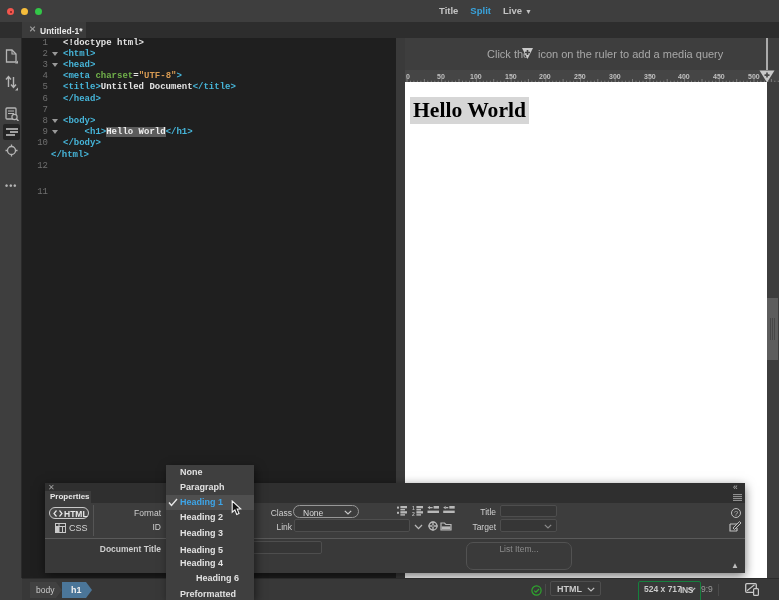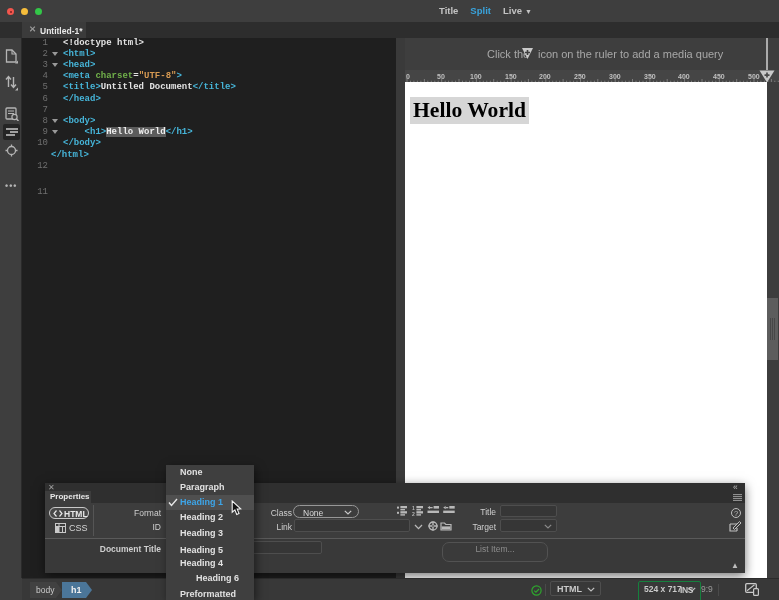--- a/index.html
+++ b/index.html
@@ -338,21 +338,21 @@
     <div class="pinput" style="left:455px;top:22px;width:57px;height:12px;"></div>
     <div class="plabel" style="left:411px;top:39px;width:40px;">Target</div>
     <div class="pinput" style="left:455px;top:36px;width:57px;height:13px;">
       <svg style="position:absolute;right:4px;top:4px;" width="8" height="5" viewBox="0 0 8 5">
         <path d="M0.8 0.8 L4 4 L7.2 0.8" fill="none" stroke="#8a8a8a" stroke-width="1.2"></path>
       </svg>
     </div>
     <div style="position:absolute;left:0px;top:55px;width:700px;height:35px;background:#393939;border-top:1px solid #5a5a5a;"></div>
     <div class="plabel" style="left:31px;top:61px;width:85px;font-weight:bold;">Document Title</div>
     <div class="pinput" style="left:121px;top:58px;width:156px;height:13px;"></div>
-    <div style="position:absolute;left:397px;top:59px;width:106px;height:20px;border:1px solid #525252;border-radius:7px;background:#3a3a3a;color:#8d8d8d;font-size:8.5px;text-align:center;line-height:12px;">List Item...</div>
+    <div style="position:absolute;left:421px;top:59px;width:106px;height:28px;border:1px solid #525252;border-radius:7px;background:#3a3a3a;color:#8d8d8d;font-size:8.5px;text-align:center;line-height:12px;">List Item...</div>
     <div style="position:absolute;left:688px;top:-1px;color:#bdbdbd;font-size:8.5px;">«</div>
     <svg style="position:absolute;left:688px;top:11px;" width="9" height="7" viewBox="0 0 9 7">
       <path d="M0 0.6 H9 M0 2.6 H9 M0 4.6 H9 M0 6.6 H9" stroke="#9a9a9a" stroke-width="1"></path>
     </svg>
     <div style="position:absolute;left:686px;top:25px;width:10px;height:10px;border:1px solid #bdbdbd;border-radius:50%;color:#bdbdbd;font-size:7.5px;text-align:center;line-height:9px;">?</div>
     <svg style="position:absolute;left:684px;top:37px;" width="13" height="12" viewBox="0 0 13 12">
       <path d="M1 4 H8 M1 4 V11 H8 M8 11 V8" fill="none" stroke="#bdbdbd" stroke-width="1.2"></path>
       <path d="M4 8 L10.5 1.5 L12 3 L5.5 9.5 Z" fill="none" stroke="#bdbdbd" stroke-width="1"></path>
     </svg>
     <div style="position:absolute;left:686px;top:78px;color:#bdbdbd;font-size:8px;">▲</div>

